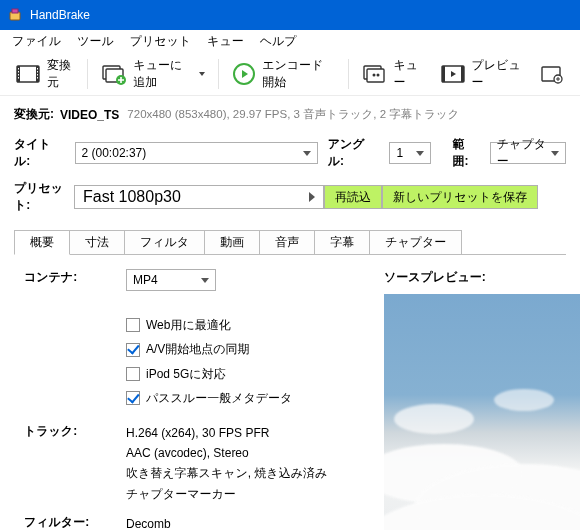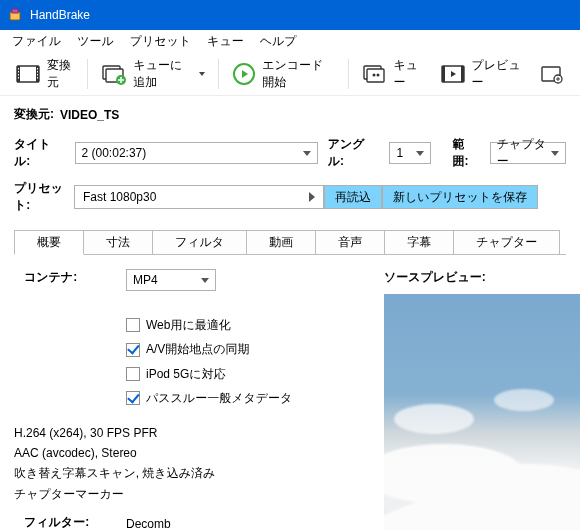--- a/index.html
+++ b/index.html
@@ -12,25 +12,25 @@
   .tbtn { display: flex; align-items: center; gap: 6px; padding: 4px 8px; border: 1px solid transparent; border-radius: 2px; cursor: default; }
   .tbtn .icon { width: 26px; height: 22px; display: flex; align-items: center; justify-content: center; }
   .vsep { width: 1px; height: 30px; background: #e2e2e2; margin: 0 4px; }
   .chev-down { width: 0; height: 0; border-left: 3px solid transparent; border-right: 3px solid transparent; border-top: 4px solid #444; margin-left: 2px; }
   .content { padding: 10px 14px 0 14px; }
   .row { display: flex; align-items: center; margin-bottom: 10px; }
   .lbl { font-weight: 700; font-size: 12px; }
   .src-info { color: #808080; font-size: 11.5px; margin-left: 8px; }
   .select { border: 1px solid #b0b0b0; background: #fff; height: 22px; display: flex; align-items: center; justify-content: space-between; padding: 0 6px; font-size: 12px; }
   .select .chev { width: 0; height: 0; border-left: 4px solid transparent; border-right: 4px solid transparent; border-top: 5px solid #555; }
-  .btn { border: 1px solid #b0b0b0; background: #7dd3fc; height: 24px; padding: 0 10px; font-size: 12px; display: flex; align-items: center; }
-  .preset-sel { border: 1px solid #b0b0b0; background: #fff; height: 24px; flex: 0 0 250px; display: flex; align-items: center; justify-content: space-between; padding: 0 8px; margin-left: 8px; font-size: 12px; }
+  .btn { border: 1px solid #b0b0b0; background: #bef264; height: 24px; padding: 0 10px; font-size: 12px; display: flex; align-items: center; }
+  .preset-sel { border: 1px solid #b0b0b0; background: #fff; height: 24px; flex: 0 0 250px; display: flex; align-items: center; justify-content: space-between; padding: 0 8px; margin-left: 8px; font-size: 16px; }
   .preset-sel .tri { width: 0; height: 0; border-top: 5px solid transparent; border-bottom: 5px solid transparent; border-left: 6px solid #555; }
   .tabs { display: flex; margin-top: 16px; margin-bottom: 0; }
-  .tab { border: 1px solid #bcbcbc; border-bottom: none; padding: 3px 22px; font-size: 12px; background: #fdfdfd; margin-right: -1px; position: relative; }
+  .tab { border: 1px solid #bcbcbc; border-bottom: none; padding: 3px 15px; font-size: 12px; background: #fdfdfd; margin-right: -1px; position: relative; }
   .tab.active { background: #fff; z-index: 2; border-bottom: 1px solid #fff; margin-bottom: -1px; font-weight: 400; }
   .tabpanel { border-top: 1px solid #bcbcbc; display: flex; padding-top: 14px; }
   .left { flex: 0 0 370px; }
   .right { flex: 1; }
   .formrow { display: flex; margin-bottom: 6px; }
   .formrow .flabel { width: 112px; font-weight: 700; padding-left: 10px; }
   .formrow .fval { flex: 1; font-size: 12px; line-height: 1.7; }
   .cb-row { display: flex; align-items: center; margin-bottom: 4px; }
   .cb { width: 14px; height: 14px; border: 1px solid #8d8d8d; background: #fff; margin-right: 6px; display: flex; align-items: center; justify-content: center; }
   .cb.checked::after { content: ""; width: 9px; height: 5px; border-left: 2px solid #0063d6; border-bottom: 2px solid #0063d6; transform: rotate(-50deg) translate(1px,-1px); }
@@ -135,20 +135,21 @@
         </svg>
     </span>
   </div>
 </div>
 
 <div class="content">
 
   <div class="row">
     <span class="lbl">変換元:</span>
     <span class="lbl" style="margin-left:6px;">VIDEO_TS</span>
+    <span class="src-info">720x480 (853x480), 29.97 FPS, 3 音声トラック, 2 字幕トラック</span>
   </div>
 
   <div class="row" style="gap:10px;margin-top:13px;">
     <span class="lbl" style="width:52px;">タイトル:</span>
     <div class="select" style="width:250px;">
       <span>2  (00:02:37)</span>
         <span class="chev"></span>
     </div>
     <span class="lbl">アングル:</span>
     <div class="select" style="width:42px;">
@@ -209,20 +210,21 @@
               <span>iPod 5Gに対応</span>
             </div>
           <div class="cb-row">
               <span class="cb checked"></span>
               <span>パススルー一般メタデータ</span>
             </div>
         </div>
       </div>
 
       <div class="formrow" style="margin-top:10px;">
+        <div class="flabel">トラック:</div>
         <div class="fval">
           <div>H.264 (x264), 30 FPS PFR</div>
           <div>AAC (avcodec), Stereo</div>
           <div>吹き替え字幕スキャン, 焼き込み済み</div>
           <div>チャプターマーカー</div>
         </div>
       </div>
 
       <div class="formrow" style="margin-top:10px;">
         <div class="flabel">フィルター:</div>

